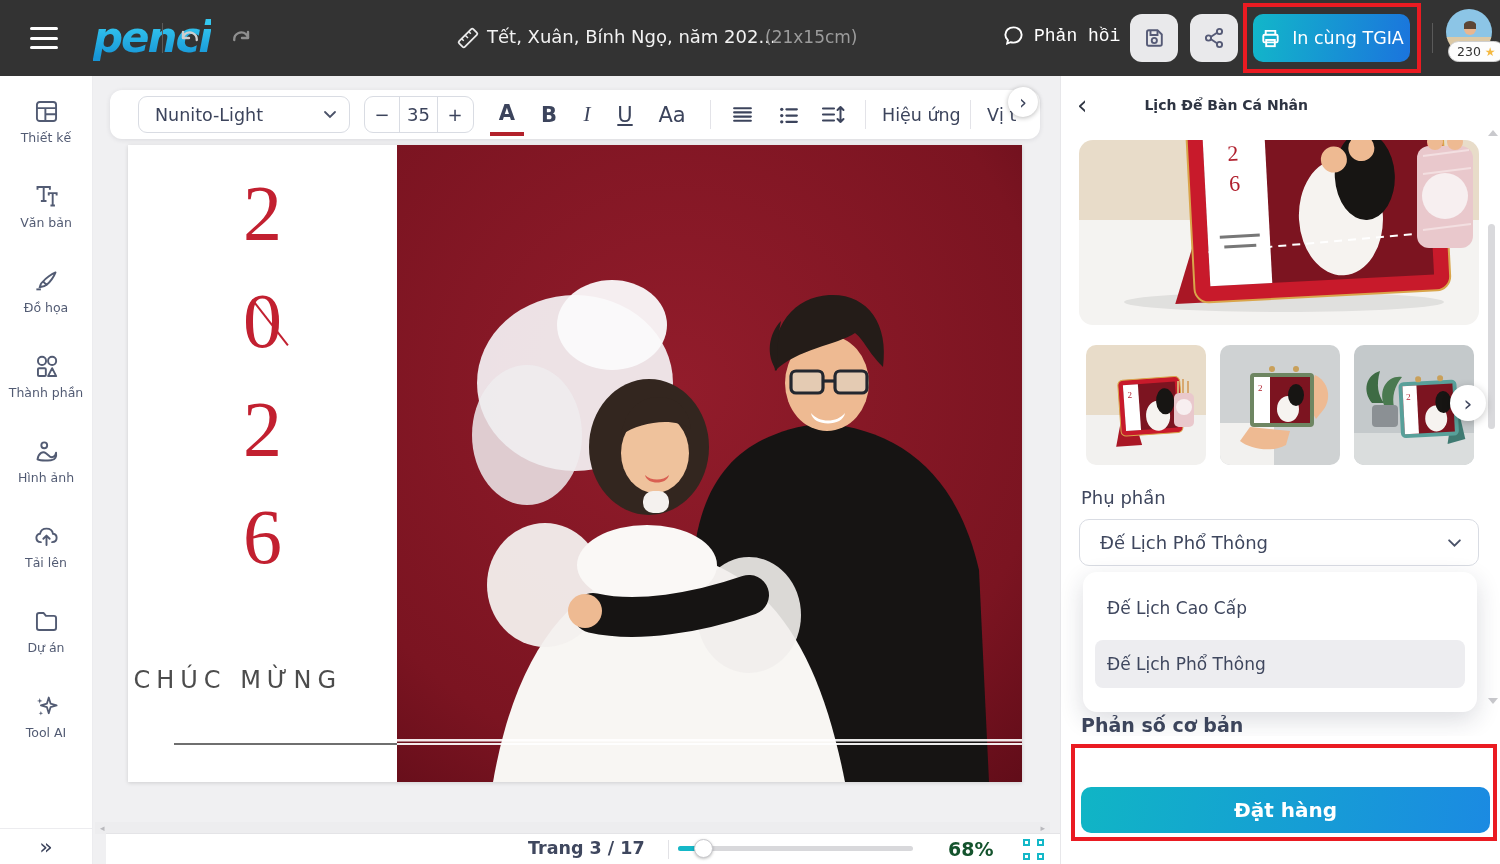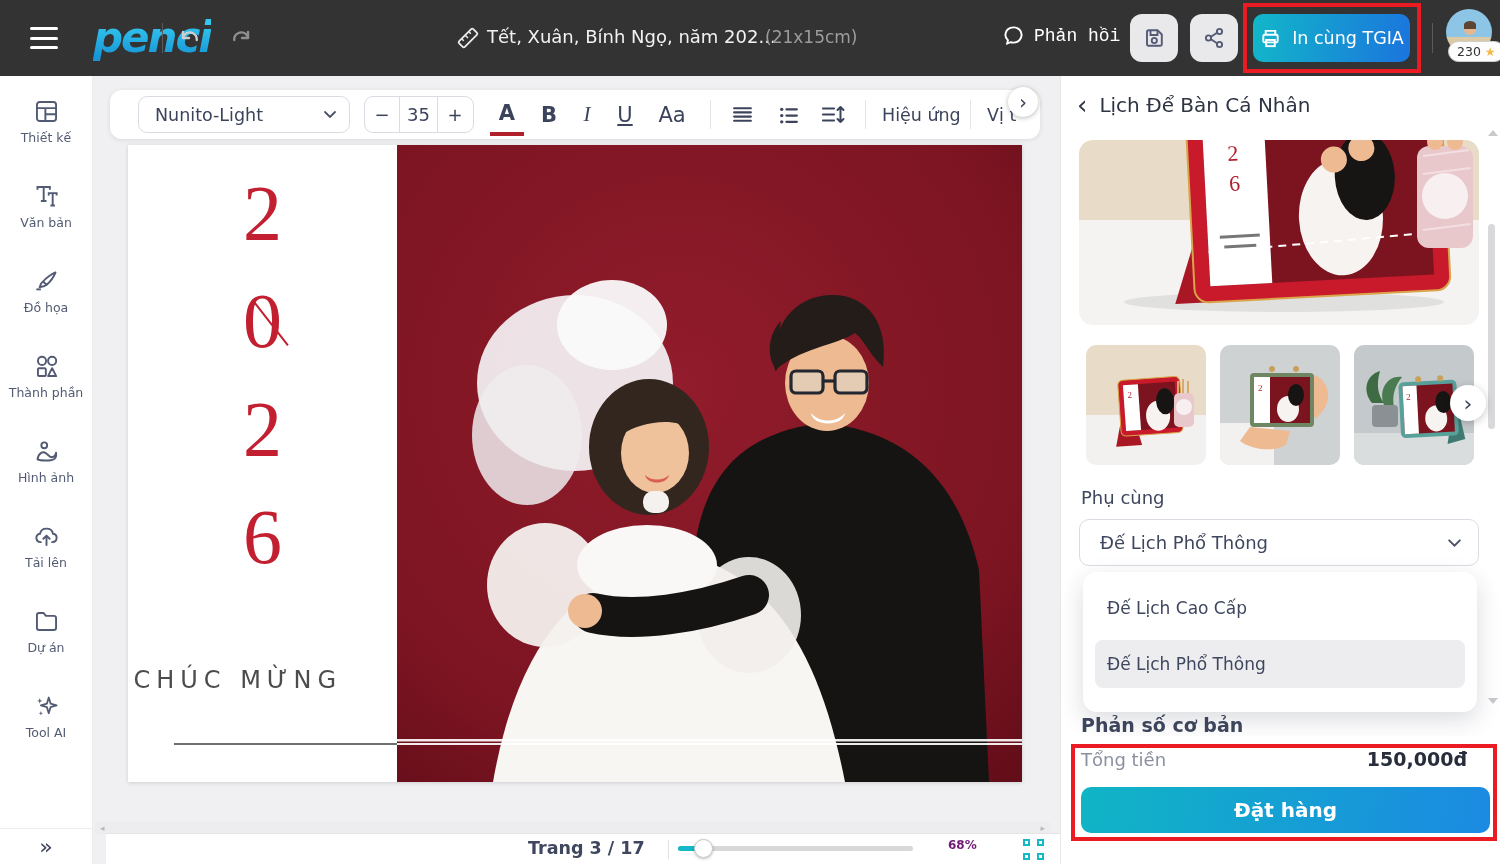--- a/index.html
+++ b/index.html
@@ -66,33 +66,33 @@
 
   .hscroll { position:absolute; left:2px; top:746px; width:955px; height:12px; background:#ededef; display:flex; align-items:center; }
   .hscroll .arr { position:absolute; font-size:9px; color:#b9b9bd; top:1px; }
 
   .statusbar { position:absolute; left:13px; top:757px; width:967px; height:31px; background:#fff; border-top:1px solid #e4e4e7; }
   .page-label { position:absolute; left:422px; top:4px; font-size:17.5px; font-weight:600; color:#3f475e; }
   .sb-sep { position:absolute; left:562px; top:6px; width:1px; height:19px; background:#e2e2e6; }
   .zoom-slider { position:absolute; left:572px; top:12px; width:235px; height:5px; background:#d8d8db; border-radius:3px; cursor:pointer; }
   .zoom-fill { position:absolute; left:0; top:0; width:26px; height:5px; background:#14b8c8; border-radius:3px; }
   .zoom-handle { position:absolute; left:16px; top:-7px; width:19px; height:19px; border-radius:50%; background:#fff; border:1px solid #c9c9cd; box-shadow:0 1px 3px rgba(0,0,0,.25); cursor:grab; }
-  .zoom-pct { position:absolute; left:842px; top:4px; font-size:12px; font-weight:600; color:#701a75; }
+  .zoom-pct { position:absolute; left:842px; top:4px; font-size:19px; font-weight:600; color:#14532d; }
   .fs-icon { position:absolute; left:917px; top:5px; width:21px; height:21px; cursor:pointer; }
   .fs-icon i { position:absolute; width:7px; height:7px; border:2.5px solid #14b8c8; }
   .fs-tl { left:0; top:0; border-right:none; border-bottom:none; }
   .fs-tr { right:0; top:0; border-left:none; border-bottom:none; }
   .fs-bl { left:0; bottom:0; border-right:none; border-top:none; }
   .fs-br { right:0; bottom:0; border-left:none; border-top:none; }
 
   
   .panel { position:absolute; left:1060px; top:76px; width:440px; height:788px; background:#fff; border-left:1px solid #e7e7ea; }
   .panel-header { position:absolute; left:16px; top:16px; display:flex; align-items:center; gap:12px; color:#2e3442; }
   .panel-back { font-size:26px; line-height:1; color:#2e3442; cursor:pointer; }
-  .panel-title { font-size:20px; font-weight:400; }
+  .panel-title { font-size:14px; font-weight:700;margin-left:45px; }
   .main-image { position:absolute; left:18px; top:64px; width:400px; height:185px; border-radius:14px; overflow:hidden; cursor:pointer; }
   .thumb { position:absolute; top:269px; width:120px; height:120px; border-radius:10px; overflow:hidden; cursor:pointer; }
   .next-circle { position:absolute; left:389px; top:309px; width:36px; height:36px; border-radius:50%; background:#fff;
     box-shadow:0 2px 8px rgba(0,0,0,.22); display:flex; align-items:center; justify-content:center; font-size:22px; color:#3f475e; cursor:pointer; z-index:5; }
   .accessory-label { position:absolute; left:20px; top:411px; font-size:18px; color:#3f475e; }
   .select-box { position:absolute; left:18px; top:443px; width:400px; height:47px; border:1.5px solid #d9dce3; border-radius:10px;
     display:flex; align-items:center; justify-content:space-between; padding:0 16px 0 20px; color:#3f475e; font-size:18px; cursor:pointer; background:#fff; }
   .dropdown { position:absolute; left:22px; top:496px; width:394px; height:140px; background:#fff; border-radius:14px;
     box-shadow:0 8px 24px rgba(30,35,60,.16); z-index:8; padding-top:12px; }
   .dd-opt { margin:0 12px; height:48px; display:flex; align-items:center; padding:0 12px; font-size:17px; color:#3f475e; border-radius:8px; cursor:pointer; }
@@ -482,44 +482,40 @@
           <text x="53" y="54" font-size="9" fill="#b01f2d" font-family="serif">2</text>
           <ellipse cx="82" cy="74" rx="11" ry="13" fill="#f6f3f0"></ellipse>
           <ellipse cx="90" cy="58" rx="8" ry="11" fill="#171513"></ellipse>
           <circle cx="66" cy="34" r="3" fill="#c9a05a"></circle>
             <circle cx="88" cy="34" r="3" fill="#c9a05a"></circle>
         </g>
       </svg>
     </div>
     <div class="next-circle">›</div>
 
-    <div class="accessory-label">Phụ cùng</div>
+    <div class="accessory-label">Phụ phần</div>
     <div class="select-box">
       <span>Đế Lịch Phổ Thông</span>
       <svg viewBox="0 0 14 9" width="15" height="10">
           <path d="M2 2 L7 7 L12 2" fill="none" stroke="#4a5268" stroke-width="1.8" stroke-linecap="round"></path>
         </svg>
     </div>
 
     <div class="dropdown">
       <div class="dd-opt">Đế Lịch Cao Cấp</div>
       <div class="dd-opt selected">Đế Lịch Phổ Thông</div>
     </div>
 
     <div class="specs-heading">Phản số cơ bản</div>
 
     <div class="vscroll-arrow vscroll-up"></div>
     <div class="vscroll-thumb"></div>
     <div class="vscroll-arrow vscroll-down"></div>
 
     <div class="checkout">
-      <div class="total-row">
-        <span class="total-label">Tổng tiền</span>
-        <span class="total-value">150,000đ</span>
-      </div>
       <div class="order-btn">Đặt hàng</div>
     </div>
   </div>
 
   <div class="red-box red-box-print"></div>
   <div class="red-box red-box-order"></div>
 
 </div>
 
 </body></html>

